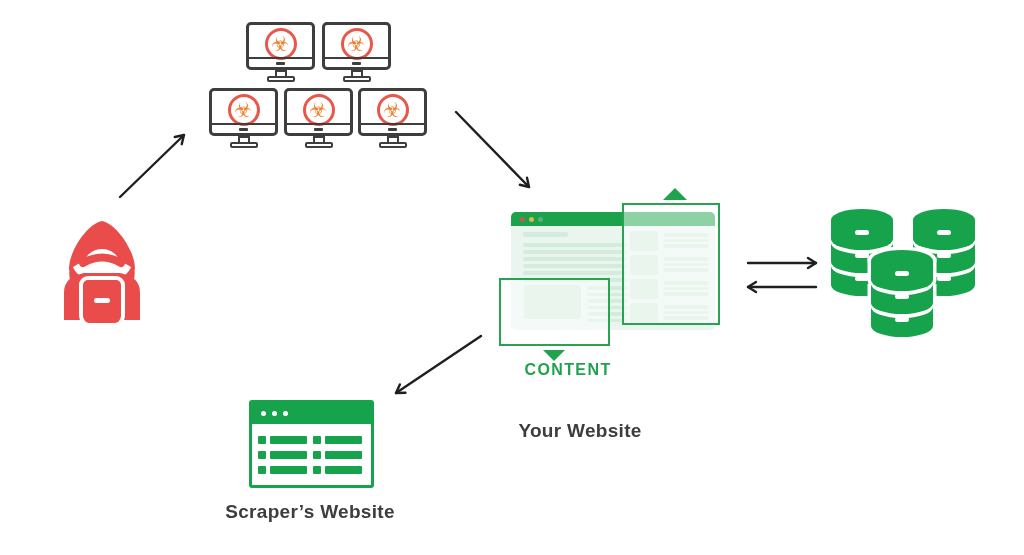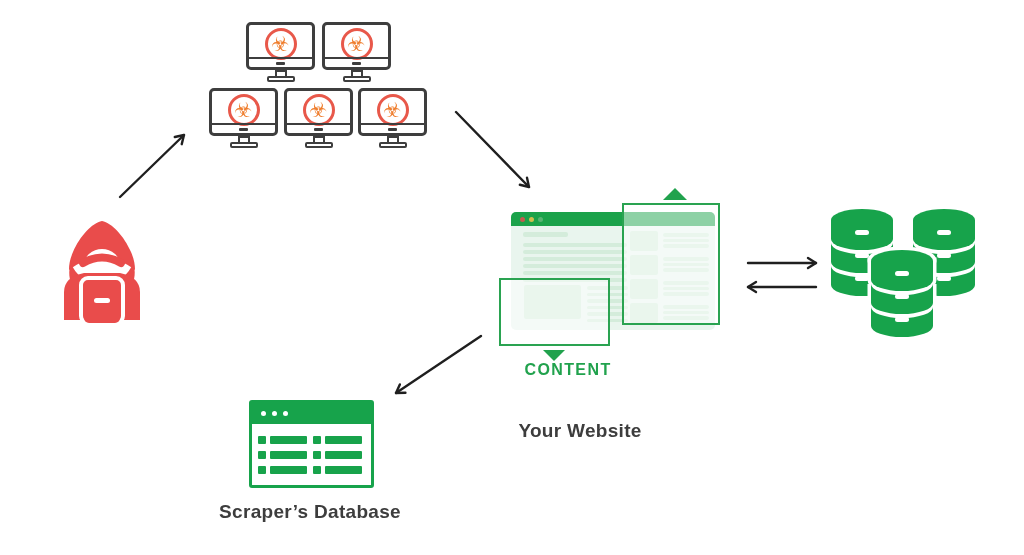--- a/index.html
+++ b/index.html
@@ -251,15 +251,15 @@
         <div class="sdb-sq" style="left:6px;top:27px"></div>
         <div class="sdb-bar" style="left:18px;top:27px"></div>
         <div class="sdb-sq" style="left:61px;top:27px"></div>
         <div class="sdb-bar" style="left:73px;top:27px"></div>
         <div class="sdb-sq" style="left:6px;top:42px"></div>
         <div class="sdb-bar" style="left:18px;top:42px"></div>
         <div class="sdb-sq" style="left:61px;top:42px"></div>
         <div class="sdb-bar" style="left:73px;top:42px"></div>
       </div>
   </div>
-  <div class="diagram-label" style="left:310px;top:501px;">Scraper’s Database</div>
+  <div class="diagram-label" style="left:310px;top:501px;">Scraper’s Website</div>
 
 </div>
 
 </body></html>

